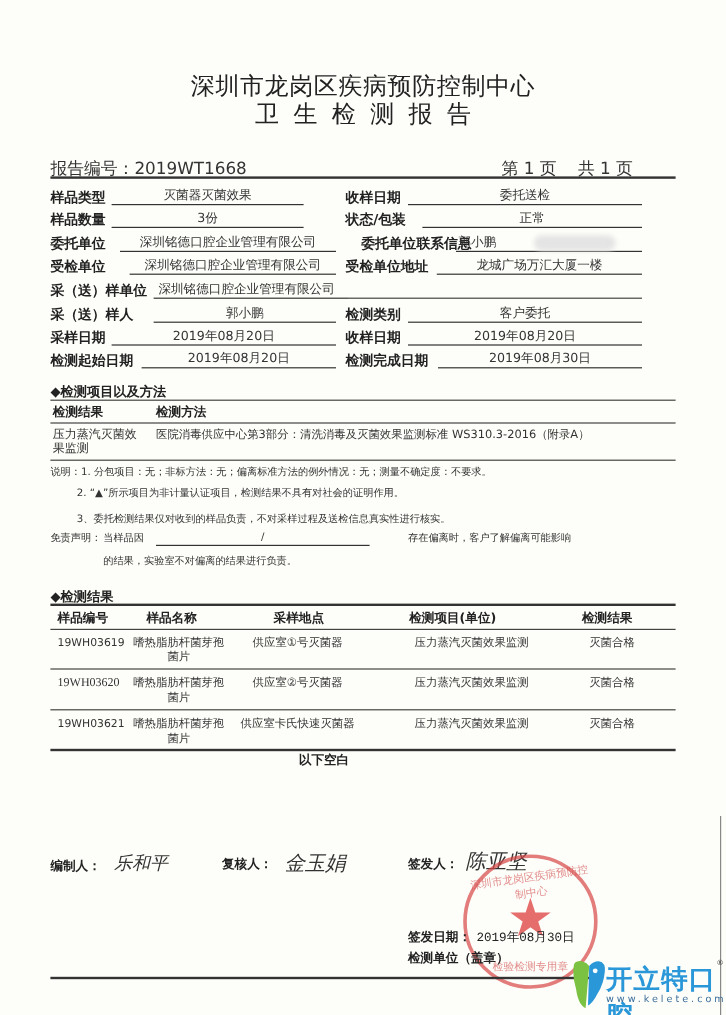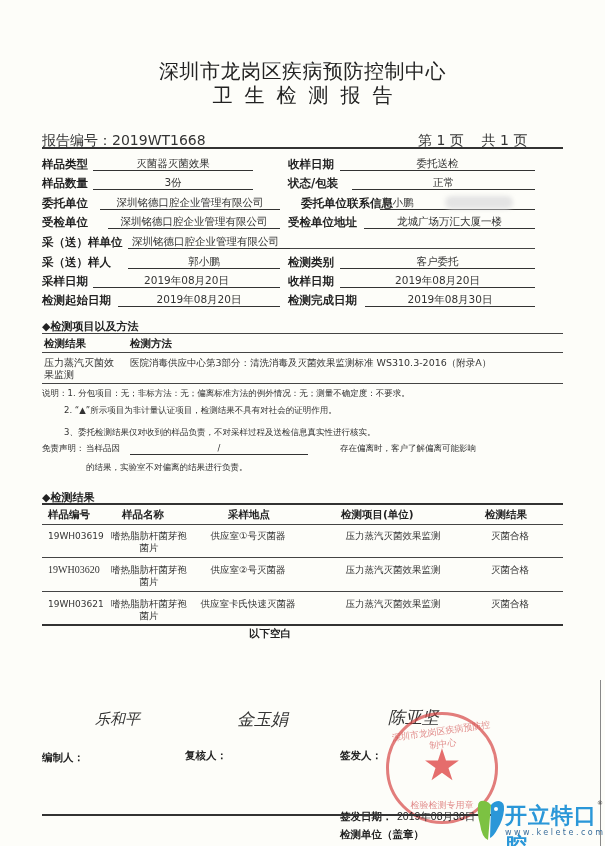--- a/index.html
+++ b/index.html
@@ -10,21 +10,21 @@
     .title2 { left: 0; width: 605px; top: 82px; text-align: center; font-size: 20px; letter-spacing: 12px; color: #222; padding-left: 12px; }
     .meta { font-size: 14px; color: #333; font-family: "DejaVu Sans", sans-serif; }
     .hr { height: 2px; background: #333; }
     .hr-thin { height: 1px; background: #444; }
     .lbl { font-size: 11.5px; font-weight: bold; color: #222; font-family: "DejaVu Sans", sans-serif; white-space: nowrap; }
     .val { font-size: 10.5px; color: #333; text-align: center; border-bottom: 1px solid #333; height: 14px; line-height: 13px; font-family: "DejaVu Sans", sans-serif; white-space: nowrap; }
     .sec { font-size: 11px; font-weight: bold; color: #222; font-family: "DejaVu Sans", sans-serif; }
     .th { font-size: 10.5px; font-weight: bold; color: #222; font-family: "DejaVu Sans", sans-serif; }
     .td { font-size: 9.5px; color: #333; font-family: "DejaVu Sans", sans-serif; line-height: 12px; }
     .note { font-size: 8.5px; color: #333; font-family: "DejaVu Sans", sans-serif; white-space: nowrap; }
-    .sig-lbl { font-size: 10.5px; color: #222; font-family: Liberation Sans, sans-serif; font-weight: bold; margin-top: 36px; }
+    .sig-lbl { font-size: 10.5px; color: #222; font-family: Liberation Mono, monospace; font-weight: bold; }
     .sig { font-family: "DejaVu Serif", serif; font-style: italic; color: #333; font-size: 15px; }
     .blur { background: #e4e4e4; border-radius: 7px; filter: blur(2px); }
     .stamp { border: 3px solid rgba(214,70,70,0.7); border-radius: 50%; }
     .stamp-star { color: rgba(220,60,60,0.75); font-size: 44px; text-align: center; }
     .stamp-text { color: rgba(210,80,80,0.65); font-size: 9px; font-family: "DejaVu Sans", sans-serif; }
     .logo-text { color: #2a97d8; font-size: 22px; font-family: "DejaVu Sans", sans-serif; font-weight: bold; letter-spacing: 1px; }
     .logo-url { color: #3a6e9c; font-size: 8px; letter-spacing: 2.5px; font-family: "DejaVu Sans", sans-serif; }
     .right-edge { width: 1px; background: #888; }
   </style>
 </head>

